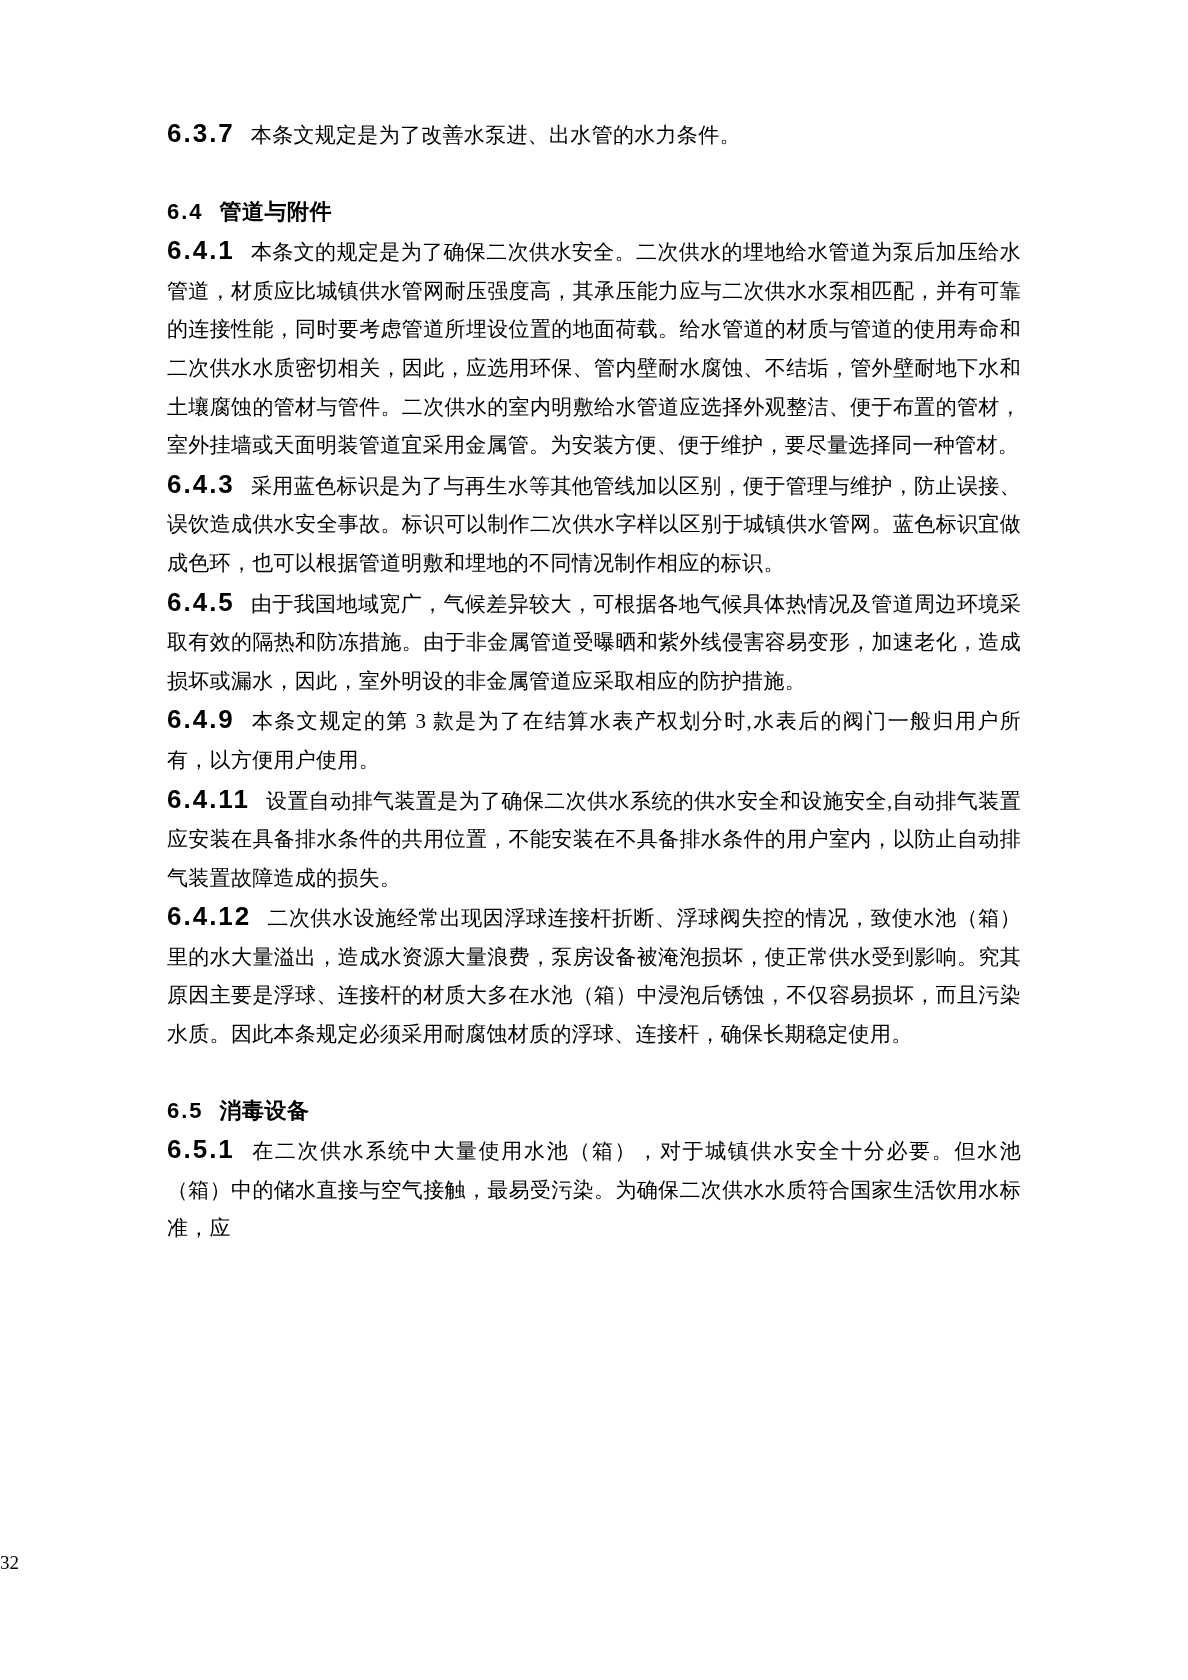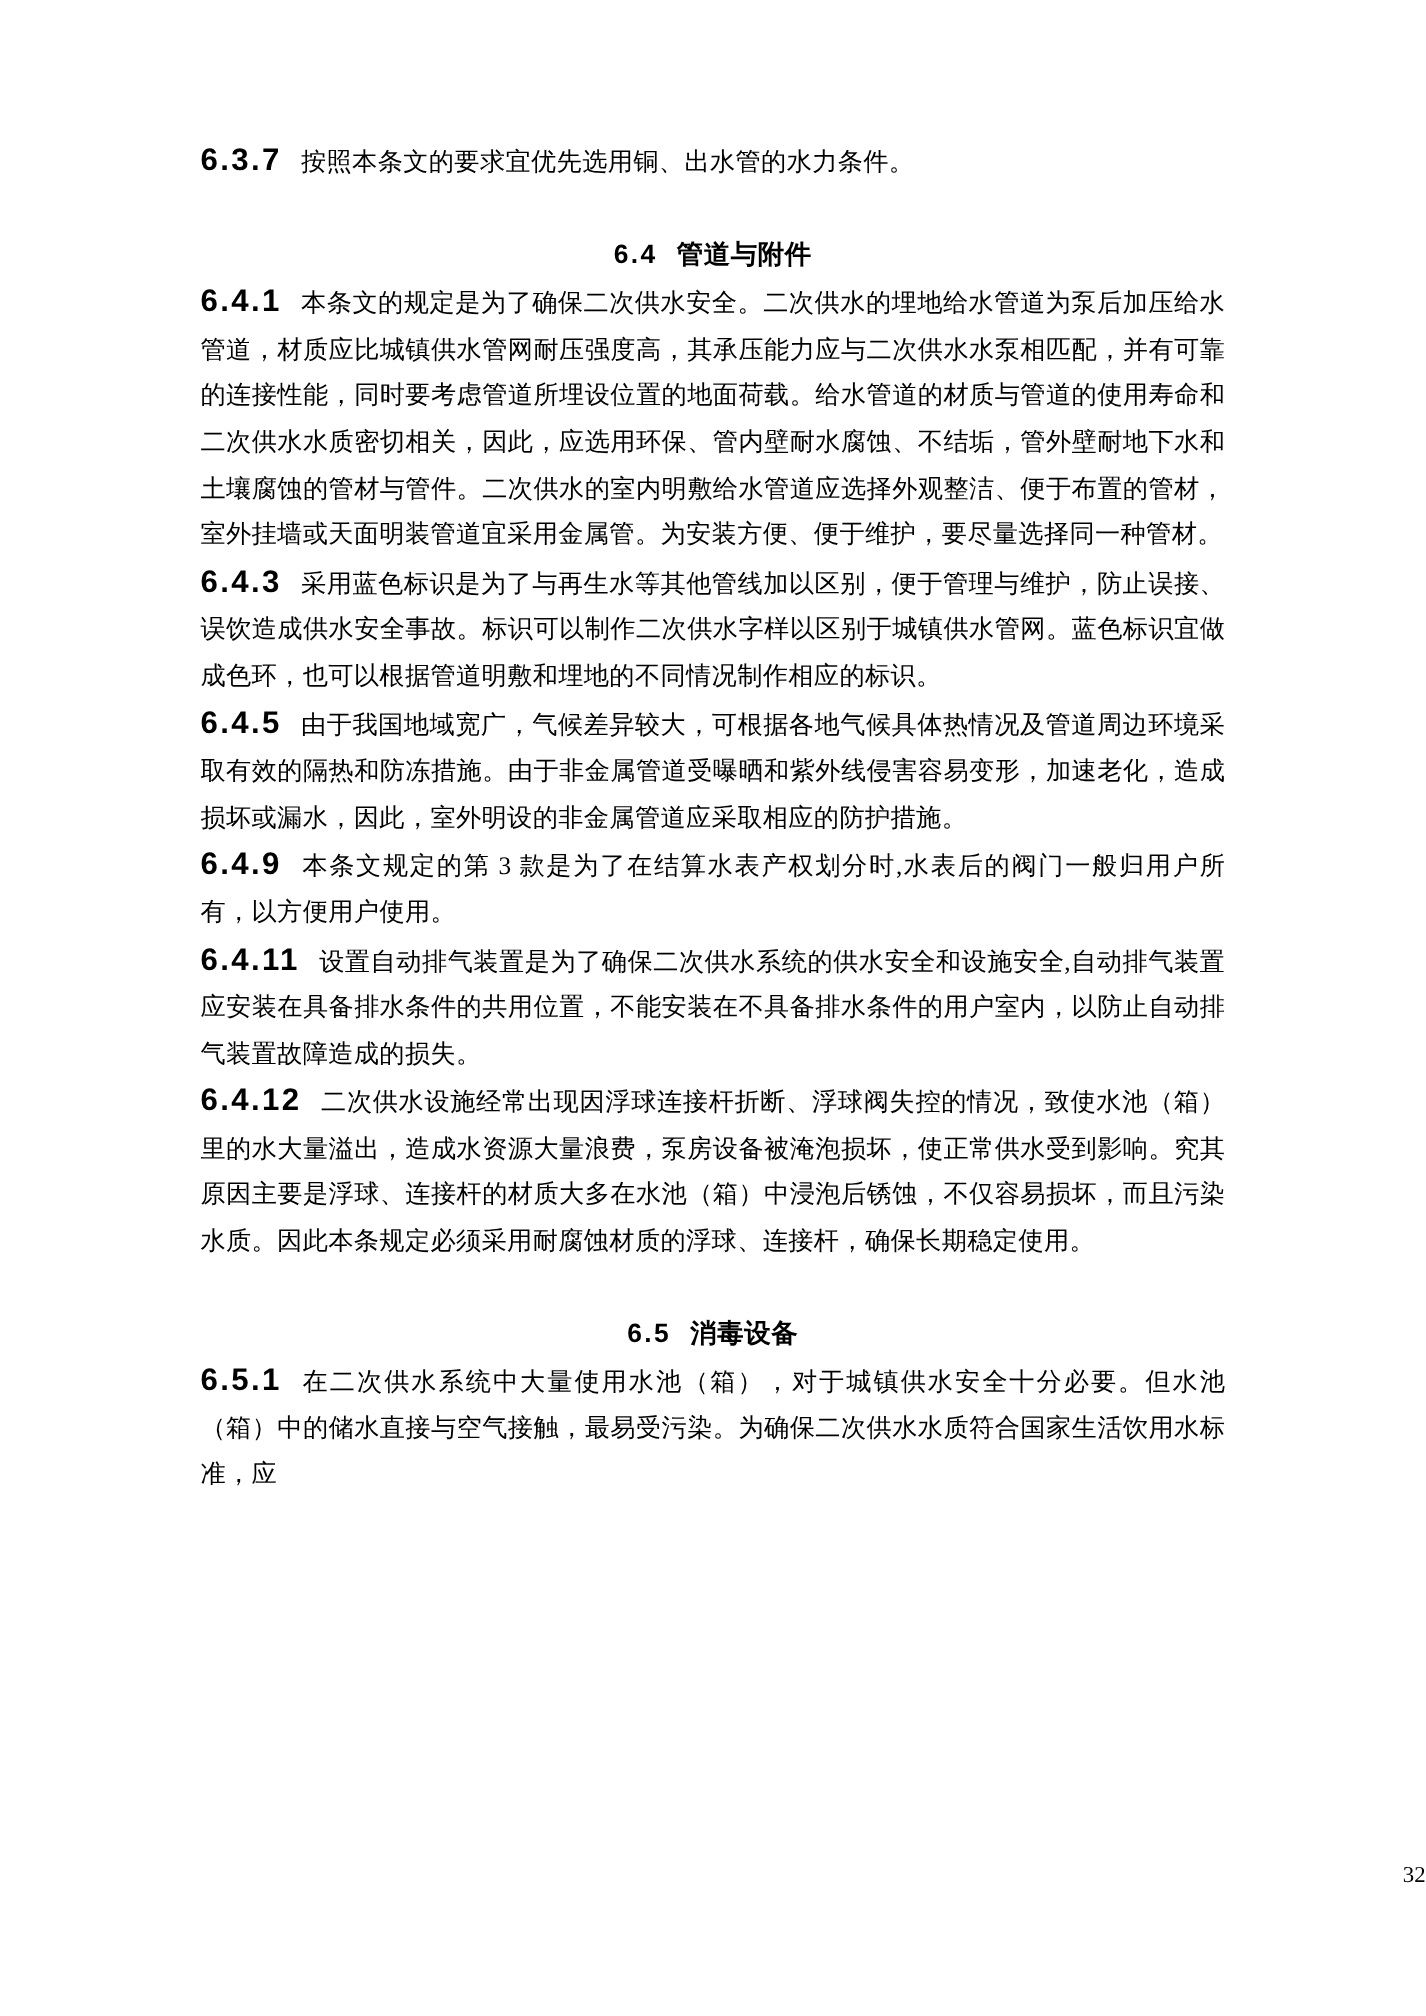--- a/index.html
+++ b/index.html
@@ -32,47 +32,46 @@
   }
   .para .num {
     font-family: "Liberation Sans", "DejaVu Sans", sans-serif;
     font-weight: 700;
     font-size: 26px;
     letter-spacing: 2px;
     margin-right: 16px;
     white-space: nowrap;
   }
   .heading {
-    text-align: center;
     font-family: "Liberation Sans", "DejaVu Sans", sans-serif;
     font-weight: 700;
     font-size: 22px;
     margin-top: 38px;
     letter-spacing: 0.5px;
   }
   .heading .num {
     margin-right: 16px;
     letter-spacing: 2px;
   }
   .page-number {
     position: absolute;
     left: 0;
     top: 1552px;
     width: 100%;
-    text-align: right;
+    text-align: left;
     font-size: 19px;
     font-family: "Liberation Serif", "DejaVu Serif", serif;
   }
 </style>
 </head>
 <body>
 
 <div class="page">
   <div class="content" id="content">
-      <div class="para"><span class="num">6.3.7</span><span class="txt">按照本条文的要求宜优先选用铜、出水管的水力条件。</span></div>
+      <div class="para"><span class="num">6.3.7</span><span class="txt">本条文规定是为了改善水泵进、出水管的水力条件。</span></div>
       <div class="heading"><span class="num">6.4</span><span class="txt">管道与附件</span></div>
       <div class="para"><span class="num">6.4.1</span><span class="txt">本条文的规定是为了确保二次供水安全。二次供水的埋地给水管道为泵后加压给水管道，材质应比城镇供水管网耐压强度高，其承压能力应与二次供水水泵相匹配，并有可靠的连接性能，同时要考虑管道所埋设位置的地面荷载。给水管道的材质与管道的使用寿命和二次供水水质密切相关，因此，应选用环保、管内壁耐水腐蚀、不结垢，管外壁耐地下水和土壤腐蚀的管材与管件。二次供水的室内明敷给水管道应选择外观整洁、便于布置的管材，室外挂墙或天面明装管道宜采用金属管。为安装方便、便于维护，要尽量选择同一种管材。</span></div>
       <div class="para"><span class="num">6.4.3</span><span class="txt">采用蓝色标识是为了与再生水等其他管线加以区别，便于管理与维护，防止误接、误饮造成供水安全事故。标识可以制作二次供水字样以区别于城镇供水管网。蓝色标识宜做成色环，也可以根据管道明敷和埋地的不同情况制作相应的标识。</span></div>
       <div class="para"><span class="num">6.4.5</span><span class="txt">由于我国地域宽广，气候差异较大，可根据各地气候具体热情况及管道周边环境采取有效的隔热和防冻措施。由于非金属管道受曝晒和紫外线侵害容易变形，加速老化，造成损坏或漏水，因此，室外明设的非金属管道应采取相应的防护措施。</span></div>
       <div class="para"><span class="num">6.4.9</span><span class="txt">本条文规定的第 3 款是为了在结算水表产权划分时,水表后的阀门一般归用户所有，以方便用户使用。</span></div>
       <div class="para"><span class="num">6.4.11</span><span class="txt">设置自动排气装置是为了确保二次供水系统的供水安全和设施安全,自动排气装置应安装在具备排水条件的共用位置，不能安装在不具备排水条件的用户室内，以防止自动排气装置故障造成的损失。</span></div>
       <div class="para"><span class="num">6.4.12</span><span class="txt">二次供水设施经常出现因浮球连接杆折断、浮球阀失控的情况，致使水池（箱）里的水大量溢出，造成水资源大量浪费，泵房设备被淹泡损坏，使正常供水受到影响。究其原因主要是浮球、连接杆的材质大多在水池（箱）中浸泡后锈蚀，不仅容易损坏，而且污染水质。因此本条规定必须采用耐腐蚀材质的浮球、连接杆，确保长期稳定使用。</span></div>
       <div class="heading"><span class="num">6.5</span><span class="txt">消毒设备</span></div>
       <div class="para"><span class="num">6.5.1</span><span class="txt">在二次供水系统中大量使用水池（箱），对于城镇供水安全十分必要。但水池（箱）中的储水直接与空气接触，最易受污染。为确保二次供水水质符合国家生活饮用水标准，应</span></div>
     </div>

